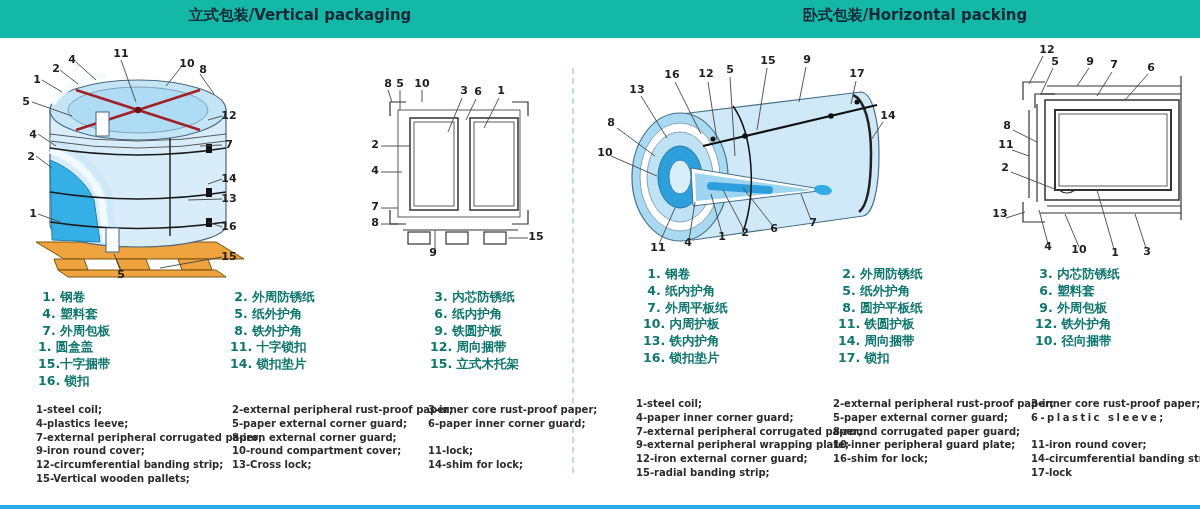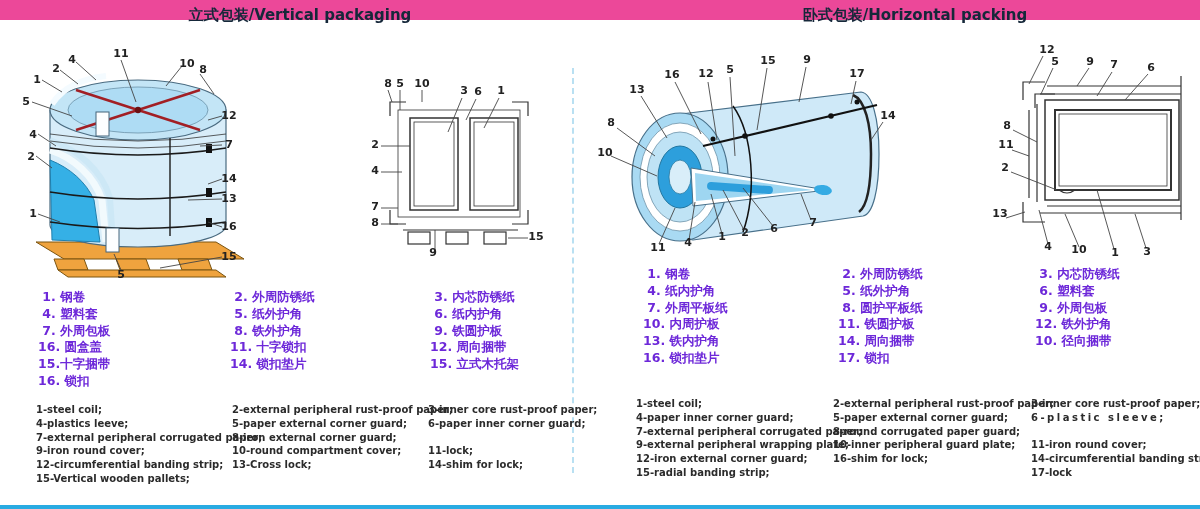--- a/index.html
+++ b/index.html
@@ -1,25 +1,25 @@
 <!DOCTYPE html>
 <html><head>
 <meta charset="utf-8">
 <style>
   html,body{margin:0;padding:0;background:#ffffff;}
   .page{position:relative;width:1200px;height:509px;background:#ffffff;overflow:hidden;
         font-family:"DejaVu Sans","Liberation Sans",sans-serif;}
-  .header-bar{position:absolute;left:0;top:0;width:1200px;height:20px;background:#ec4899;}
+  .header-bar{position:absolute;left:0;top:0;width:1200px;height:38px;background:#14b8a6;}
   .header-title{position:absolute;top:0;width:600px;height:30px;line-height:30px;text-align:center;
         font-size:15px;font-weight:bold;color:#16283a;}
   .header-title.hl{left:0;}
   .header-title.hr{left:615px;}
   .divider{position:absolute;left:572px;top:68px;height:405px;width:0;border-left:2px dashed #b9e0f2;}
   .bottom-line{position:absolute;left:0;top:505px;width:1200px;height:4px;background:#29abe2;}
-  .cn-col{position:absolute;font-size:12.5px;font-weight:bold;color:#6d28d9;white-space:pre;}
+  .cn-col{position:absolute;font-size:12.5px;font-weight:bold;color:#0f766e;white-space:pre;}
   .cn-col .li{height:16.8px;line-height:16.8px;}
   .en-col{position:absolute;font-size:10px;font-weight:600;color:#2b2b2b;white-space:pre;}
   .en-col .li{height:13.8px;line-height:13.8px;}
   .en-col.r3 .li:nth-child(2){letter-spacing:2.5px;}
   .diag{position:absolute;}
   svg text{font-family:"DejaVu Sans","Liberation Sans",sans-serif;font-size:11px;font-weight:bold;fill:#222;text-anchor:middle;}
   .ld{stroke:#444;stroke-width:0.9;fill:none;}
   .ln{stroke:#333;stroke-width:1.2;fill:none;}
   .thin{stroke:#333;stroke-width:0.8;fill:none;}
 </style>
@@ -237,21 +237,21 @@
     <text x="22" y="91">8</text>
     <text x="21" y="110">11</text>
     <text x="20" y="133">2</text>
     <text x="15" y="179">13</text>
     <text x="63" y="212">4</text>
     <text x="94" y="215">10</text>
     <text x="130" y="218">1</text>
     <text x="162" y="217">3</text>
   </svg>
 
-  <div class="cn-col" style="left:38px;top:289px"><div class="li"> 1. 钢卷</div><div class="li"> 4. 塑料套</div><div class="li"> 7. 外周包板</div><div class="li">16. 圆盒盖</div><div class="li">15.十字捆带</div><div class="li">16. 锁扣</div></div>
+  <div class="cn-col" style="left:38px;top:289px"><div class="li"> 1. 钢卷</div><div class="li"> 4. 塑料套</div><div class="li"> 7. 外周包板</div><div class="li">1. 圆盒盖</div><div class="li">15.十字捆带</div><div class="li">16. 锁扣</div></div>
   <div class="cn-col" style="left:230px;top:289px"><div class="li"> 2. 外周防锈纸</div><div class="li"> 5. 纸外护角</div><div class="li"> 8. 铁外护角</div><div class="li">11. 十字锁扣</div><div class="li">14. 锁扣垫片</div></div>
   <div class="cn-col" style="left:430px;top:289px"><div class="li"> 3. 内芯防锈纸</div><div class="li"> 6. 纸内护角</div><div class="li"> 9. 铁圆护板</div><div class="li">12. 周向捆带</div><div class="li">15. 立式木托架</div></div>
   <div class="en-col" style="left:36px;top:403px"><div class="li">1-steel coil;</div><div class="li">4-plastics leeve;</div><div class="li">7-external peripheral corrugated paper;</div><div class="li">9-iron round cover;</div><div class="li">12-circumferential banding strip;</div><div class="li">15-Vertical wooden pallets;</div></div>
   <div class="en-col" style="left:232px;top:403px"><div class="li">2-external peripheral rust-proof paper;</div><div class="li">5-paper external corner guard;</div><div class="li">8-iron external corner guard;</div><div class="li">10-round compartment cover;</div><div class="li">13-Cross lock;</div></div>
   <div class="en-col" style="left:428px;top:403px"><div class="li">3-inner core rust-proof paper;</div><div class="li">6-paper inner corner guard;</div><div class="li"></div><div class="li">11-lock;</div><div class="li">14-shim for lock;</div></div>
 
   <div class="cn-col" style="left:643px;top:266px"><div class="li"> 1. 钢卷</div><div class="li"> 4. 纸内护角</div><div class="li"> 7. 外周平板纸</div><div class="li">10. 内周护板</div><div class="li">13. 铁内护角</div><div class="li">16. 锁扣垫片</div></div>
   <div class="cn-col" style="left:838px;top:266px"><div class="li"> 2. 外周防锈纸</div><div class="li"> 5. 纸外护角</div><div class="li"> 8. 圆护平板纸</div><div class="li">11. 铁圆护板</div><div class="li">14. 周向捆带</div><div class="li">17. 锁扣</div></div>
   <div class="cn-col" style="left:1035px;top:266px"><div class="li"> 3. 内芯防锈纸</div><div class="li"> 6. 塑料套</div><div class="li"> 9. 外周包板</div><div class="li">12. 铁外护角</div><div class="li">10. 径向捆带</div></div>
   <div class="en-col" style="left:636px;top:397px"><div class="li">1-steel coil;</div><div class="li">4-paper inner corner guard;</div><div class="li">7-external peripheral corrugated paper;</div><div class="li">9-external peripheral wrapping plate;</div><div class="li">12-iron external corner guard;</div><div class="li">15-radial banding strip;</div></div>

